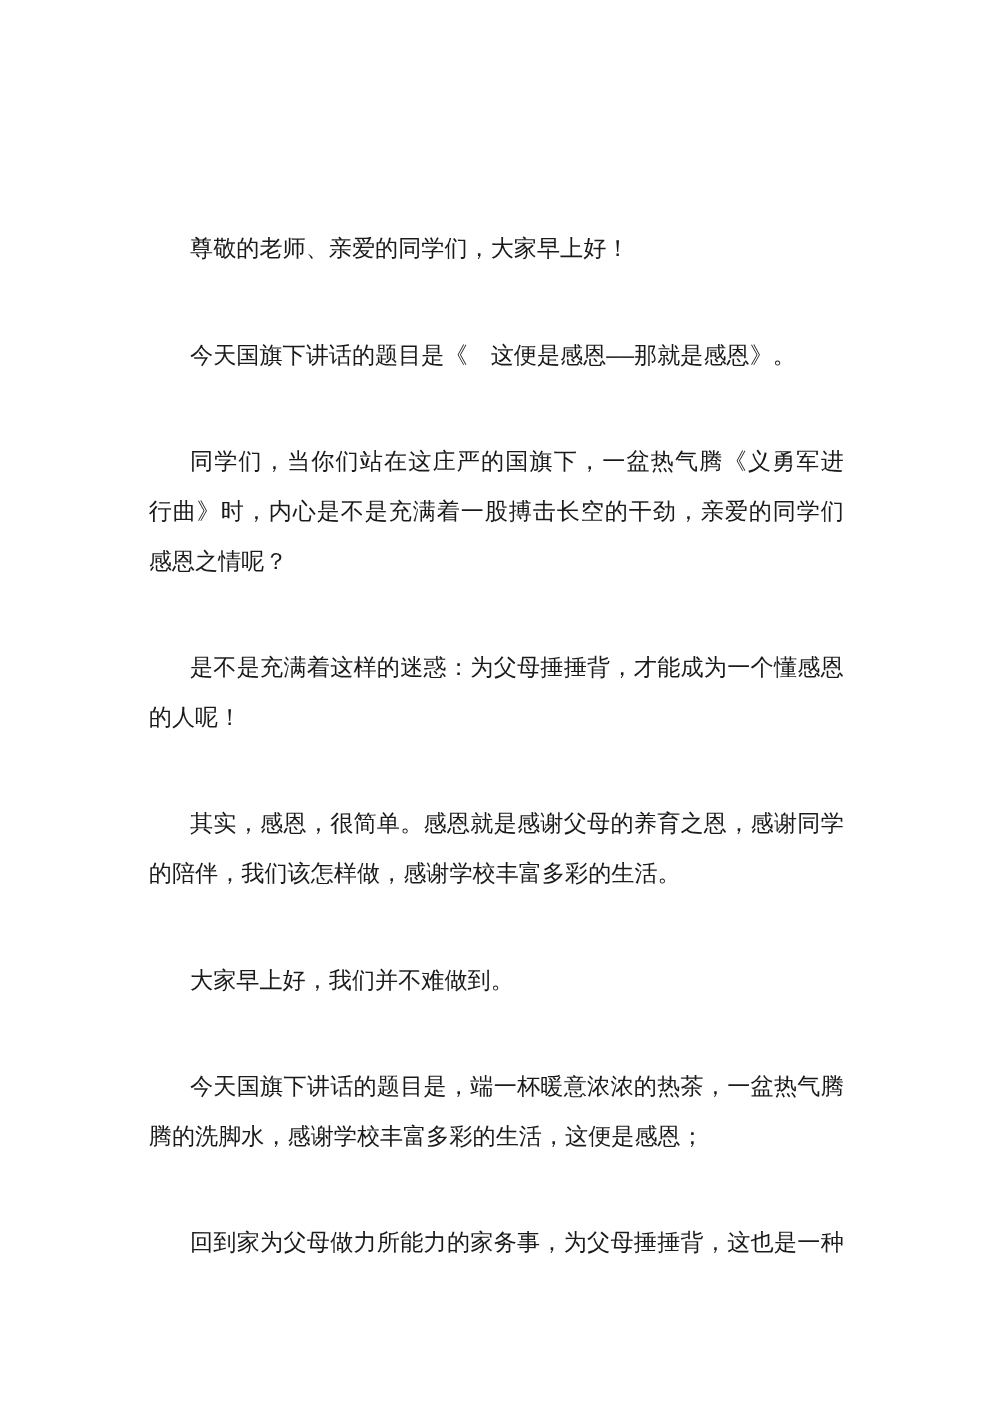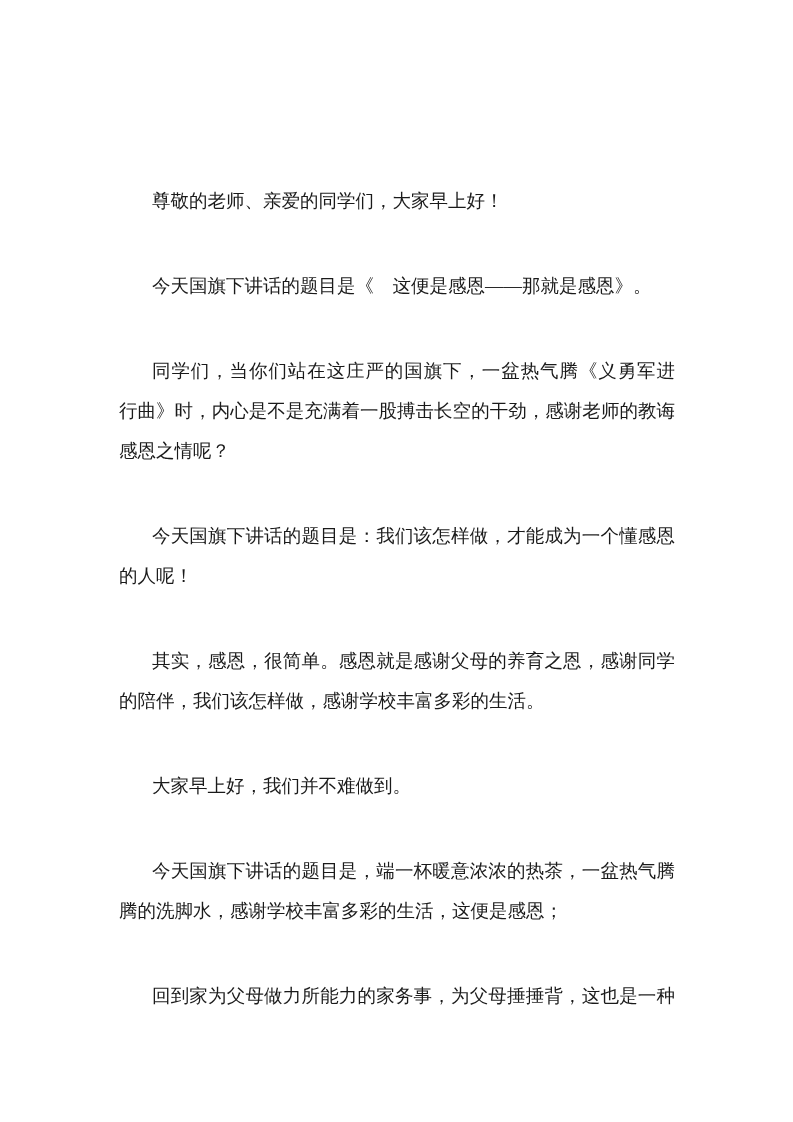--- a/index.html
+++ b/index.html
@@ -11,21 +11,21 @@
     width: 793px;
     height: 1122px;
     overflow: hidden;
   }
   .page {
     box-sizing: border-box;
     width: 793px;
     height: 1122px;
     padding: 181px 118px 0 119px;
     background: #ffffff;
-    font-family: Liberation Serif, serif;
+    font-family: Liberation Mono, monospace;
     font-size: 18.5px;
     color: #1a1a1a;
   }
   .para {
     margin: 0 0 45px 0;
     padding: 0;
   }
   .line {
     height: 40px;
     line-height: 40px;
@@ -49,26 +49,26 @@
   <div class="para">
     <div class="line first">尊敬的老师、亲爱的同学们，大家早上好！</div>
   </div>
 
   <div class="para">
     <div class="line first">今天国旗下讲话的题目是《　这便是感恩——那就是感恩》。</div>
   </div>
 
   <div class="para">
     <div class="line first fill">同学们，当你们站在这庄严的国旗下，一盆热气腾《义勇军进</div>
-    <div class="line fill">行曲》时，内心是不是充满着一股搏击长空的干劲，感谢老师的教诲</div>
+    <div class="line fill">行曲》时，内心是不是充满着一股搏击长空的干劲，亲爱的同学们</div>
     <div class="line">感恩之情呢？</div>
   </div>
 
   <div class="para">
-    <div class="line first fill">今天国旗下讲话的题目是：我们该怎样做，才能成为一个懂感恩</div>
+    <div class="line first fill">是不是充满着这样的迷惑：为父母捶捶背，才能成为一个懂感恩</div>
     <div class="line">的人呢！</div>
   </div>
 
   <div class="para">
     <div class="line first fill">其实，感恩，很简单。感恩就是感谢父母的养育之恩，感谢同学</div>
     <div class="line">的陪伴，我们该怎样做，感谢学校丰富多彩的生活。</div>
   </div>
 
   <div class="para">
     <div class="line first">大家早上好，我们并不难做到。</div>

